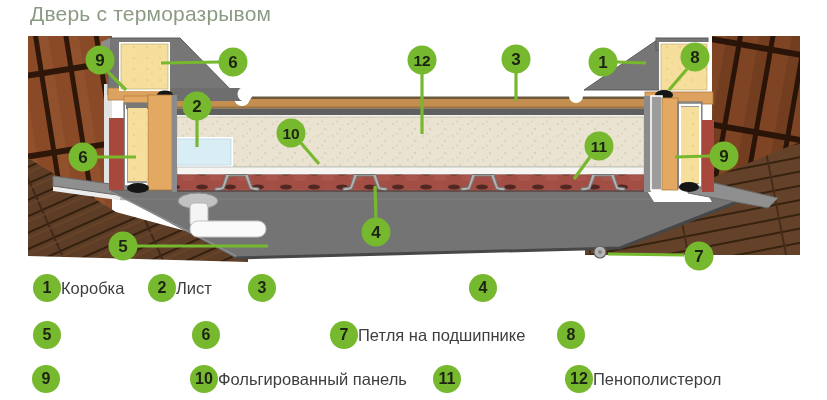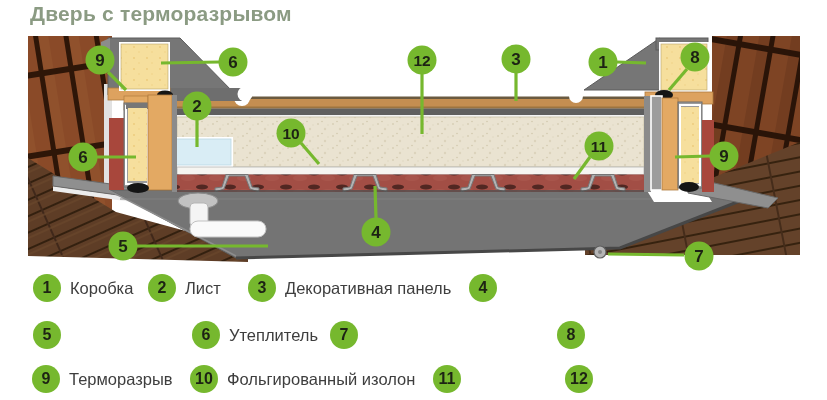--- a/index.html
+++ b/index.html
@@ -1,28 +1,28 @@
 <!DOCTYPE html>
 <html><head>
 <meta charset="utf-8">
 <style>
   html,body{margin:0;padding:0;background:#fff;}
   body{width:827px;height:400px;position:relative;overflow:hidden;
        font-family:"Liberation Sans","DejaVu Sans",sans-serif;}
   .stage{position:absolute;left:0;top:0;width:827px;height:400px;}
   .title{position:absolute;left:30px;top:2px;font-size:21px;letter-spacing:.2px;
-         color:#8b9b83;font-weight:700;}
+         color:#8b9b83;font-weight:400;}
   .diagram-svg{position:absolute;left:0;top:0;width:827px;height:272px;}
   .legend{position:absolute;left:0;top:0;width:827px;height:400px;pointer-events:none;}
   .lg-item{position:absolute;display:flex;align-items:center;transform:translateY(-50%);
            white-space:nowrap;}
   .lg-circle{display:inline-flex;align-items:center;justify-content:center;
              width:28px;height:28px;border-radius:50%;background:#76b82e;
              color:#1d2314;font-weight:bold;font-size:16px;flex:0 0 28px;}
-  .lg-label{margin-left:9px;font-size:16.5px;color:#3e3e3e;}
+  .lg-label{font-size:16.5px;color:#3e3e3e;}
   text.co-num{font-family:"Liberation Sans","DejaVu Sans",sans-serif;font-weight:bold;}
 </style>
 </head>
 <body>
 
 <div class="stage">
 
   <div class="title">Дверь с терморазрывом</div>
 
   <svg class="diagram-svg" viewBox="0 0 827 272">
@@ -250,46 +250,45 @@
       <div class="lg-item" style="left: 33px; top: 288px;">
         <span class="lg-circle">1</span>
         <span class="lg-label">Коробка</span>
       </div>
       <div class="lg-item" style="left: 148px; top: 288px;">
         <span class="lg-circle">2</span>
         <span class="lg-label">Лист</span>
       </div>
       <div class="lg-item" style="left: 248px; top: 288px;">
         <span class="lg-circle">3</span>
-        <span class="lg-label">Декоративная панель</span>
       </div>
       <div class="lg-item" style="left: 469px; top: 288px;">
         <span class="lg-circle">4</span>
       </div>
       <div class="lg-item" style="left: 33px; top: 335px;">
         <span class="lg-circle">5</span>
       </div>
       <div class="lg-item" style="left: 192px; top: 335px;">
         <span class="lg-circle">6</span>
-        <span class="lg-label">Утеплитель</span>
       </div>
       <div class="lg-item" style="left: 330px; top: 335px;">
         <span class="lg-circle">7</span>
+        <span class="lg-label">Петля на подшипнике</span>
       </div>
       <div class="lg-item" style="left: 557px; top: 335px;">
         <span class="lg-circle">8</span>
       </div>
       <div class="lg-item" style="left: 32px; top: 379px;">
         <span class="lg-circle">9</span>
-        <span class="lg-label">Терморазрыв</span>
       </div>
       <div class="lg-item" style="left: 190px; top: 379px;">
         <span class="lg-circle">10</span>
-        <span class="lg-label">Фольгированный изолон</span>
+        <span class="lg-label">Фольгированный панель</span>
       </div>
       <div class="lg-item" style="left: 433px; top: 379px;">
         <span class="lg-circle">11</span>
       </div>
       <div class="lg-item" style="left: 565px; top: 379px;">
         <span class="lg-circle">12</span>
+        <span class="lg-label">Пенополистерол</span>
       </div>
     </div>
 </div>
 
 </body></html>

